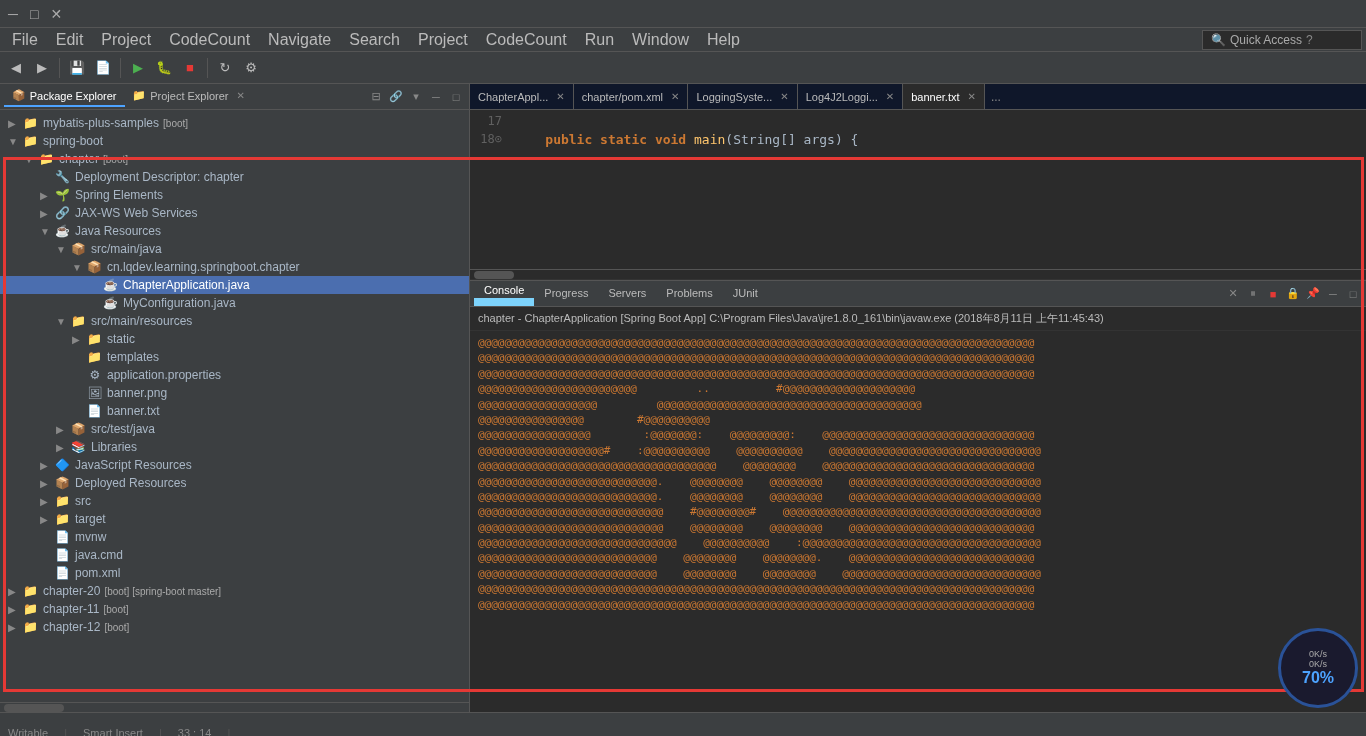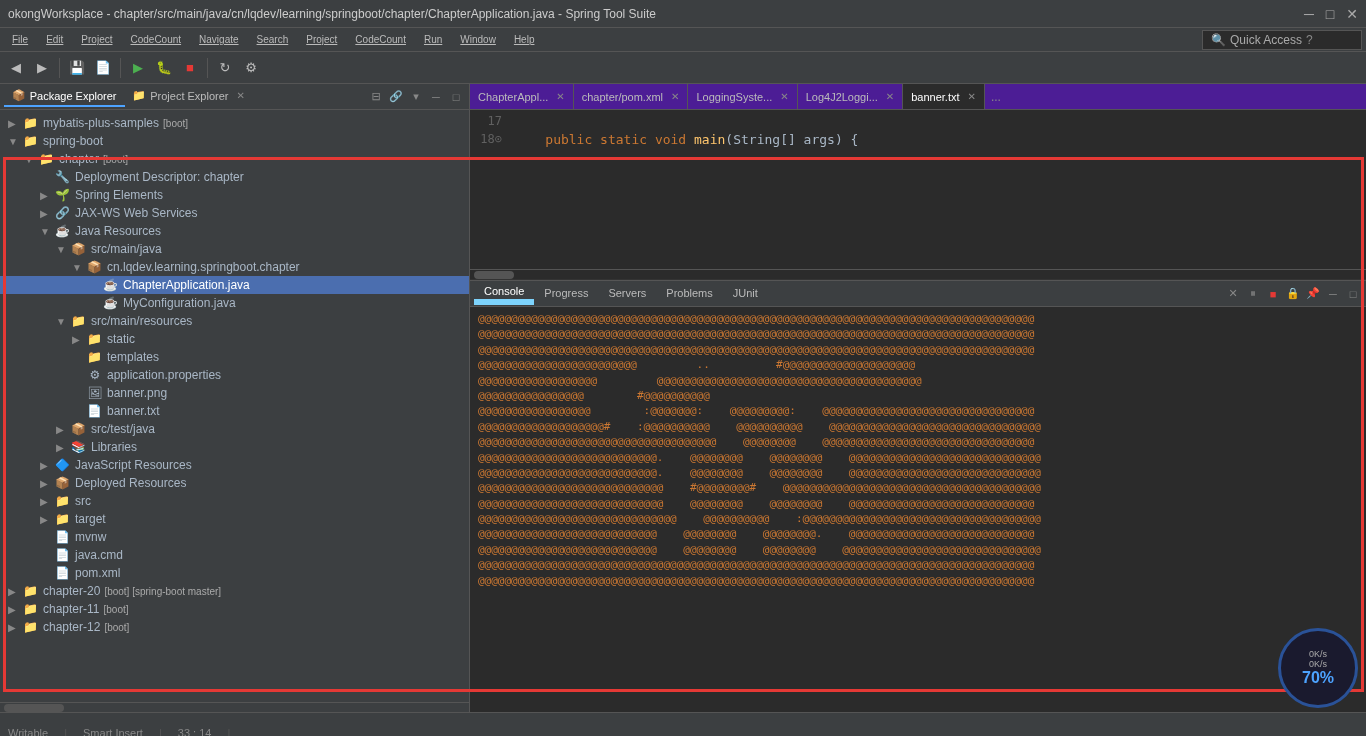--- a/index.html
+++ b/index.html
@@ -27,23 +27,22 @@
       display: flex;
       align-items: center;
       padding: 0 4px;
       border-bottom: 1px solid #555;
       gap: 2px;
     }
     #menubar .menu-item {
       color: #bbb;
       padding: 2px 8px;
       cursor: pointer;
-      font-size: 10px;
+      font-size: 16px;
       border-radius: 2px;
-      text-decoration: underline;
     }
 
     
     #toolbar {
       background: #3c3f41;
       height: 32px;
       display: flex;
       align-items: center;
       padding: 0 4px;
       border-bottom: 1px solid #555;
@@ -152,21 +151,21 @@
       display: flex;
       flex-direction: column;
       background: #2b2b2b;
       overflow: hidden;
     }
 
     
     #editor-tabs {
       display: flex;
       align-items: center;
-      background: #4c1d95;
+      background: #0f172a;
       border-bottom: 1px solid #555;
       height: 26px;
       overflow: hidden;
     }
     .editor-tab {
       display: flex;
       align-items: center;
       padding: 3px 8px;
       font-size: 11px;
       color: #bbb;
@@ -201,21 +200,21 @@
     .line-num {
       width: 40px;
       text-align: right;
       color: #606060;
       padding-right: 8px;
       user-select: none;
       font-size: 12px;
       flex-shrink: 0;
     }
     .line-content { flex: 1; padding-left: 4px; white-space: pre; }
-    .kw { color: #cc7832; font-weight: normal; text-align: right; }
+    .kw { color: #cc7832; font-weight: bold; text-align: right; }
     .str { color: #6a8759; }
     .fn { color: #ffc66d; }
 
     
     #bottom-panel {
       display: flex;
       flex-direction: column;
       background: #2b2b2b;
       border-top: 1px solid #555;
       flex: 1;
@@ -229,21 +228,21 @@
       height: 26px;
       padding: 0 4px;
     }
     .bottom-tab {
       padding: 2px 10px;
       font-size: 11px;
       color: #bbb;
       cursor: pointer;
       border-bottom: 2px solid transparent;
     }
-    .bottom-tab.active { color: #fff; border-bottom: 6px solid #7dd3fc; }
+    .bottom-tab.active { color: #fff; border-bottom: 8px solid #7dd3fc; }
     .bottom-tab-actions {
       margin-left: auto;
       display: flex;
       gap: 2px;
     }
     .bottom-tab-action {
       width: 18px; height: 18px;
       display: flex; align-items: center; justify-content: center;
       cursor: pointer; color: #888; font-size: 11px;
     }
@@ -328,21 +327,20 @@
       height: 535px;
       border: 3px solid #e53935;
       pointer-events: none;
       z-index: 50;
     }
   </style>
 </head>
 <body>
 
 <div id="titlebar">
-  <span class="title">okongWorksplace - chapter/src/main/java/cn/lqdev/learning/springboot/chapter/ChapterApplication.java - Spring Tool Suite</span>
   <div class="controls">
     <span>─</span>
     <span>□</span>
     <span>✕</span>
   </div>
 </div>
 
 <div id="menubar">
 
   <div class="menu-item">File</div>
@@ -643,20 +641,23 @@
           <div class="bottom-tab-action">✕</div>
           <div class="bottom-tab-action">⏸</div>
           <div class="bottom-tab-action" style="color:#e53935;">■</div>
           <div class="bottom-tab-action">🔒</div>
           <div class="bottom-tab-action">📌</div>
           <div class="bottom-tab-action">─</div>
           <div class="bottom-tab-action">□</div>
         </div>
       </div>
 
+      <div id="console-header">
+        <span>chapter - ChapterApplication [Spring Boot App] C:\Program Files\Java\jre1.8.0_161\bin\javaw.exe (2018年8月11日 上午11:45:43)</span>
+      </div>
 
       <div id="console-output">
 
       <div class="console-line">@@@@@@@@@@@@@@@@@@@@@@@@@@@@@@@@@@@@@@@@@@@@@@@@@@@@@@@@@@@@@@@@@@@@@@@@@@@@@@@@@@@@</div>
           <div class="console-line">@@@@@@@@@@@@@@@@@@@@@@@@@@@@@@@@@@@@@@@@@@@@@@@@@@@@@@@@@@@@@@@@@@@@@@@@@@@@@@@@@@@@</div>
           <div class="console-line">@@@@@@@@@@@@@@@@@@@@@@@@@@@@@@@@@@@@@@@@@@@@@@@@@@@@@@@@@@@@@@@@@@@@@@@@@@@@@@@@@@@@</div>
           <div class="console-line">@@@@@@@@@@@@@@@@@@@@@@@@         ..          #@@@@@@@@@@@@@@@@@@@@</div>
           <div class="console-line">@@@@@@@@@@@@@@@@@@         @@@@@@@@@@@@@@@@@@@@@@@@@@@@@@@@@@@@@@@@</div>
           <div class="console-line">@@@@@@@@@@@@@@@@        #@@@@@@@@@@</div>
           <div class="console-line">@@@@@@@@@@@@@@@@@        :@@@@@@@:    @@@@@@@@@:    @@@@@@@@@@@@@@@@@@@@@@@@@@@@@@@@</div>

